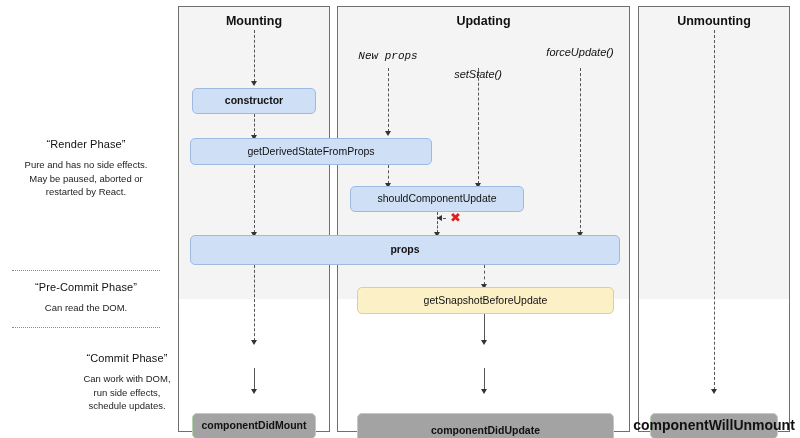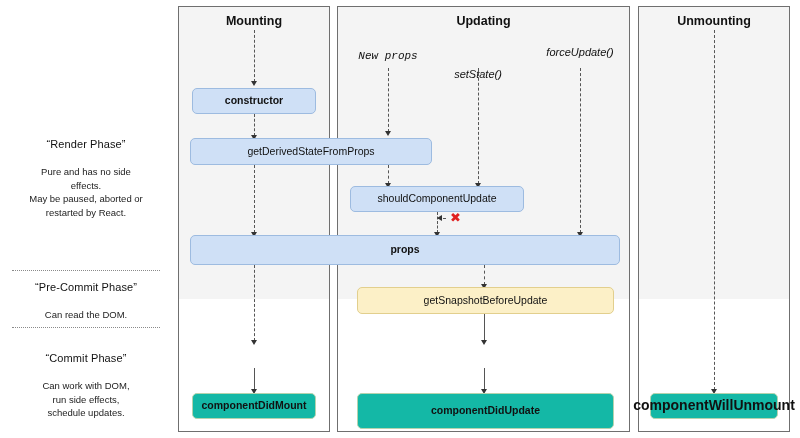--- a/index.html
+++ b/index.html
@@ -13,21 +13,21 @@
   .stage{position:relative;width:800px;height:438px;}
 
   
   .labels{position:absolute;left:0;top:0;width:172px;height:438px;}
   .phase-block{position:absolute;left:0;width:172px;text-align:center;}
   .phase-title{
     font-size:11px;font-weight:normal;color:#111;letter-spacing:.1px;
     margin:0 0 8px 0;
   }
   .phase-desc{
-    font-size:9.5px;line-height:13.5px;color:#222;margin:15px;
+    font-size:9.5px;line-height:13.5px;color:#222;margin:8px;
     padding:0 10px;
   }
   .dotted-sep{
     position:absolute;left:12px;width:148px;height:0;
     border-top:1px dotted #8a8a8a;
   }
 
   
   .panel{
     position:absolute;top:6px;height:426px;
@@ -89,21 +89,21 @@
     line-height:1.1;
     white-space:nowrap;
   }
   .box.blue{
     background:#cfe0f6;border:1px solid #9dbbe0;color:#111;
   }
   .box.yellow{
     background:#fcf0c7;border:1px solid #e2cf8d;color:#111;
   }
   .box.green{
-    background:#14b8a6;border:1px solid #b5d3ae;color:#111;
+    background:#a3a3a3;border:1px solid #b5d3ae;color:#111;margin-top:20px;
   }
   .box.bold{font-weight:bold;}
   .box.italic{font-style:italic;}
 
   .redx{
     position:absolute;
     font-size:13px;font-weight:bold;color:#e02020;
     line-height:1;
     font-family:"DejaVu Sans", sans-serif;
   }
@@ -124,21 +124,21 @@
 
     <div class="dotted-sep" style="top:270px;"></div>
 
     <div class="phase-block" style="top:281px;">
       <div class="phase-title">“Pre-Commit Phase”</div>
       <div class="phase-desc" style="white-space:pre-line;">Can read the DOM.</div>
     </div>
 
     <div class="dotted-sep" style="top:327px;"></div>
 
-    <div class="phase-block" style="top:352px;">
+    <div class="phase-block" style="top:352px;padding-left:41px;">
       <div class="phase-title">“Commit Phase”</div>
       <div class="phase-desc" style="white-space:pre-line;">Can work with DOM,
 run side effects,
 schedule updates.</div>
     </div>
   </div>
 
   <div class="panel" style="left:178px;width:152px;">
     <div class="panel-gray"></div>
     <div class="panel-white"></div>

